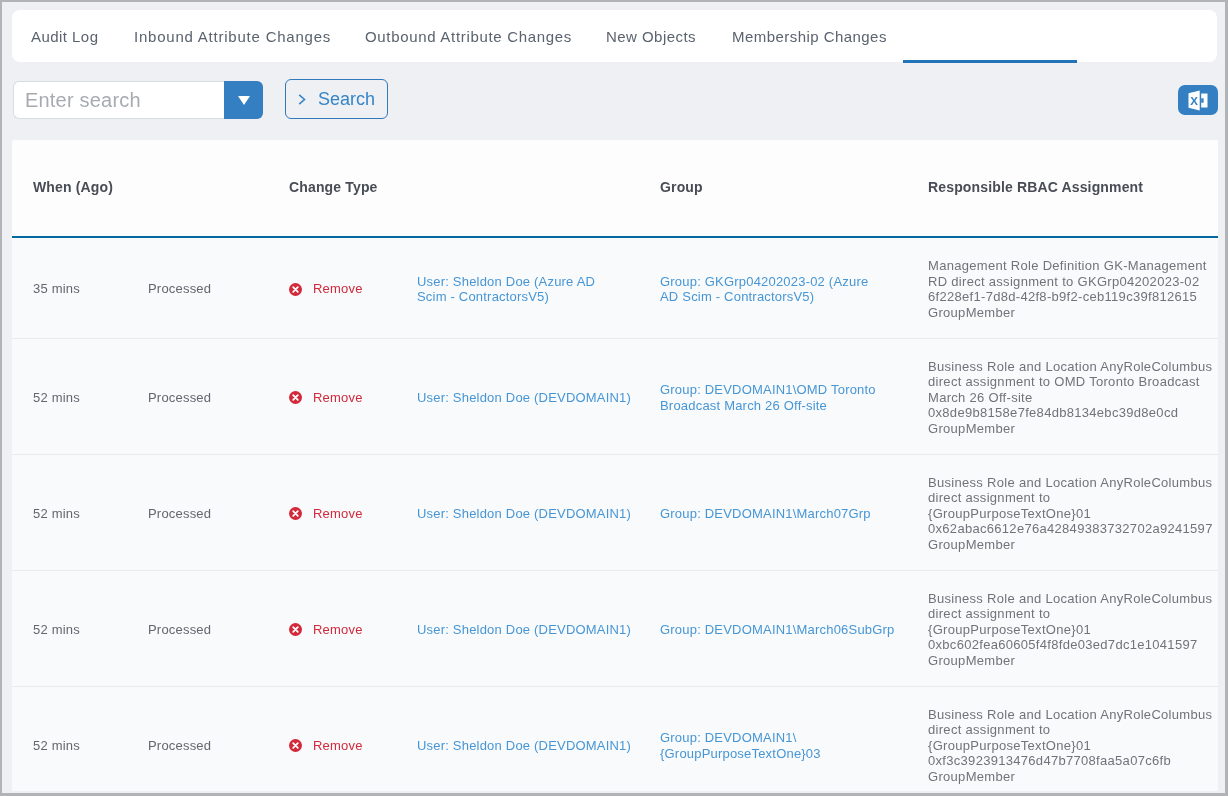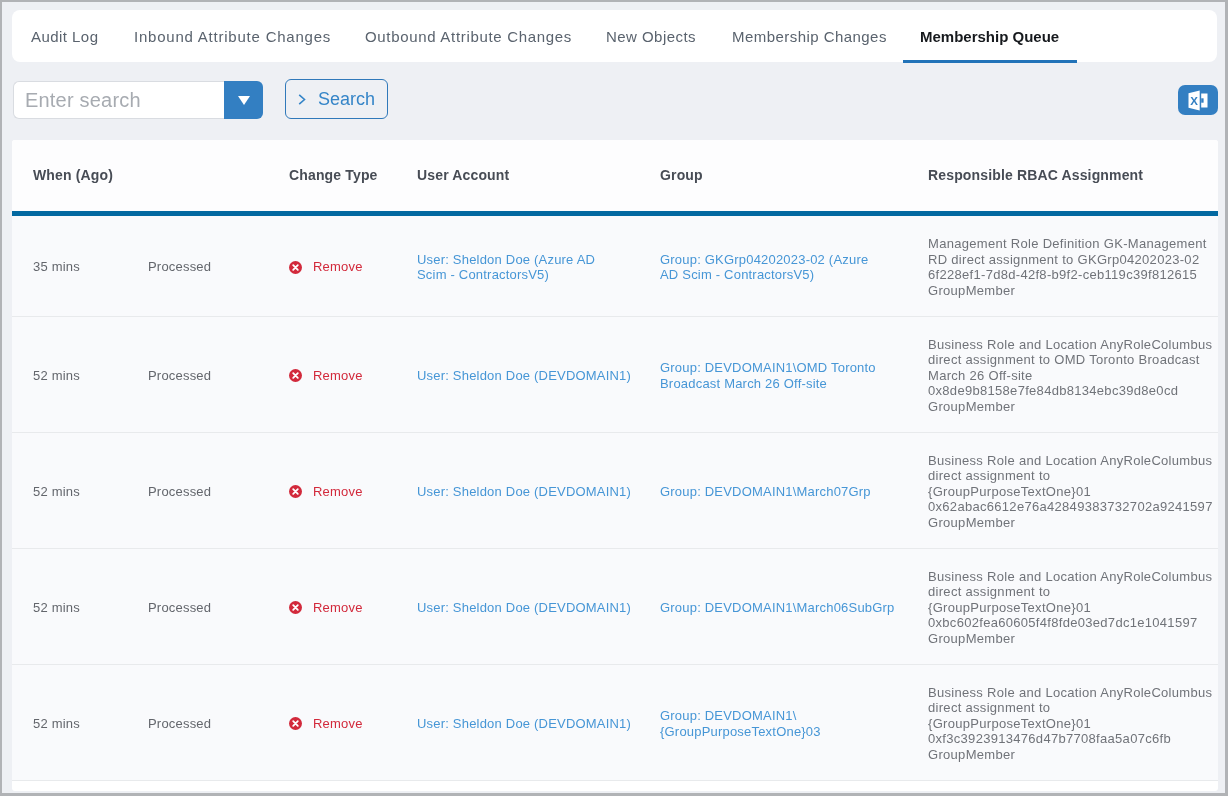--- a/index.html
+++ b/index.html
@@ -26,21 +26,21 @@
                 border-top:9px solid #ffffff; }
   #searchbtn { position:absolute; left:283px; top:77px; width:103px; height:40px; background:transparent;
                border:1px solid #3079ba; border-radius:6px; display:flex; align-items:center; justify-content:center;
                color:#3585c8; font-size:18px; }
   #searchbtn svg { margin-right:12px; }
   #excelbtn { position:absolute; left:1176px; top:83px; width:40px; height:30px; background:#337fc2;
               border-radius:7px; display:flex; align-items:center; justify-content:center; }
   
   #tablecard { position:absolute; left:10px; top:138px; width:1206px; height:651px; background:#ffffff;
                border-radius:3px; overflow:hidden; }
-  .thead { position:relative; height:76px; background:#fdfdfe; border-bottom:5px solid #0369a1; }
+  .thead { position:relative; height:98px; background:#fdfdfe; border-bottom:2px solid #0369a1; }
   .th { position:absolute; top:0; height:100%; display:flex; align-items:center; padding-bottom:2px;
         font-weight:bold; font-size:14px; letter-spacing:0.15px; color:#474c55; white-space:nowrap; }
   .row { position:relative; background:#f9fafc; border-bottom:1px solid #e8eaec; }
   .cell { position:absolute; top:0; height:100%; display:flex; align-items:center; padding-top:2px; }
   .lines { font-size:13px; letter-spacing:0.2px; line-height:15.5px; white-space:nowrap; }
   .gray { color:#63666c; }
   .rbac { color:#707379; letter-spacing:0.3px; }
   .link { color:#4696d6; }
   .red  { color:#d2293b; }
   .c1 { left:21px; } .c2 { left:136px; } .c3 { left:277px; }
@@ -50,21 +50,20 @@
 </style>
 </head>
 <body>
 <div id="frame">
   <div id="tabbar">
     <div class="tab" style="left:19px;">Audit Log</div>
     <div class="tab" style="left:122px; letter-spacing:0.78px;">Inbound Attribute Changes</div>
     <div class="tab" style="left:353px; letter-spacing:0.68px;">Outbound Attribute Changes</div>
     <div class="tab" style="left:594px;">New Objects</div>
     <div class="tab" style="left:720px;">Membership Changes</div>
-    <div class="tab active" style="left:908px;">Membership Queue</div>
     <div id="underline"></div>
   </div>
 
   <div id="searchbox"><input type="text" placeholder="Enter search" style=""></div>
   <div id="ddbtn">
       <div class="tri"></div>
     </div>
   <div id="searchbtn">
     <svg width="8" height="11" viewBox="0 0 8 11">
         <path d="M1.2 0.8 L6.5 5.5 L1.2 10.2" fill="none" stroke="#3585c8" stroke-width="1.6"></path>
@@ -77,21 +76,20 @@
       <rect x="15.2" y="8.3" width="2.4" height="4.4" fill="#337fc2"></rect>
       <polygon points="2.5,3.2 13.7,0.6 13.7,20.4 2.5,17.8" fill="#ffffff"></polygon>
       <text x="8" y="14.8" font-family="Liberation Sans, sans-serif" font-size="11.5" font-weight="bold" fill="#337fc2" text-anchor="middle">X</text>
     </svg>
   </div>
 
   <div id="tablecard">
     <div class="thead">
       <div class="th c1">When (Ago)</div>
       <div class="th c3">Change Type</div>
-      <div class="th c4">User Account</div>
       <div class="th c5">Group</div>
       <div class="th c6">Responsible RBAC Assignment</div>
     </div>
 
     <div class="row" style="height:101px;">
       <div class="cell c1">
           <div class="lines gray">35 mins</div>
         </div>
       <div class="cell c2">
           <div class="lines gray">Processed</div>

